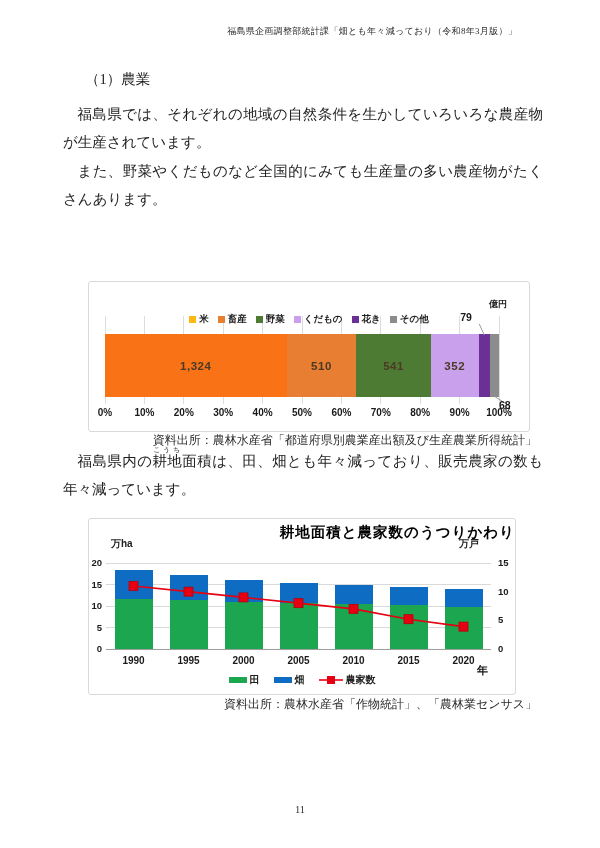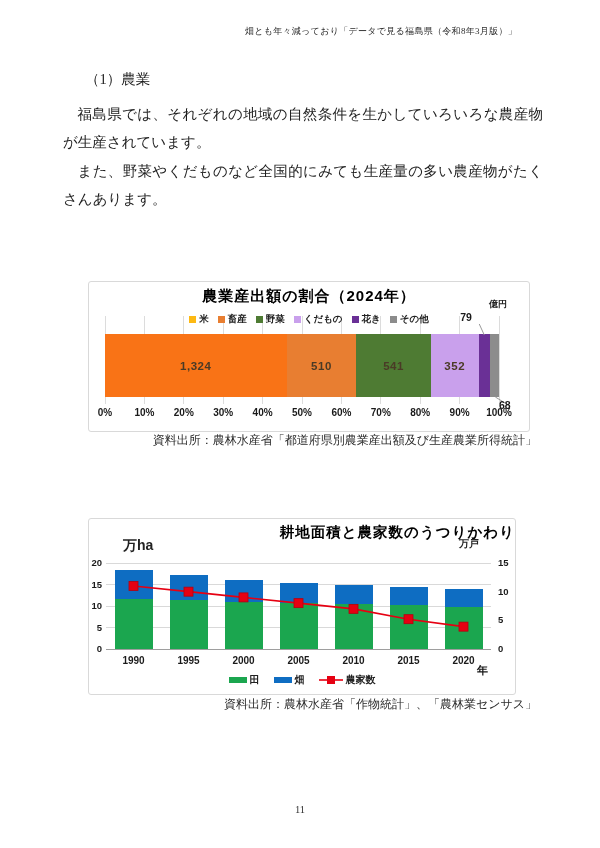--- a/index.html
+++ b/index.html
@@ -22,49 +22,48 @@
   .lg-item{display:flex;align-items:center;gap:3px;}
   .lg-sw{width:7px;height:7px;display:inline-block;}
   .c1grid{position:absolute;width:1px;background:#dcdcdc;z-index:0;}
   .c1bar{position:absolute;display:flex;z-index:1;}
   .c1seg{flex:0 0 auto;height:100%;position:relative;}
   .c1seglab{position:absolute;top:50%;left:50%;transform:translate(-50%,-50%);
             font-weight:bold;font-size:11.5px;color:#4a3a26;letter-spacing:.5px;white-space:nowrap;}
   .c1tick{position:absolute;width:40px;text-align:center;font-weight:bold;font-size:10px;color:#1a1a1a;}
   .c1call{position:absolute;font-weight:bold;font-size:10.5px;color:#1a1a1a;text-align:left;z-index:4;}
   .c2-title{position:absolute;top:4px;left:0;right:0;text-align:right;font-weight:bold;font-size:14.5px;color:#000;letter-spacing:1px;}
-  .c2-unitL{position:absolute;left:34px;top:18px;font-weight:bold;font-size:14px;color:#222;}
+  .c2-unitL{position:absolute;left:22px;top:18px;font-weight:bold;font-size:10px;color:#222;}
   .c2-unitR{position:absolute;right:36px;top:18px;font-weight:bold;font-size:10px;color:#222;}
   .c2-xunit{position:absolute;left:388px;top:144px;font-weight:bold;font-size:11px;color:#111;}
   .c2hgrid{position:absolute;height:1px;z-index:0;}
   .c2bar{position:absolute;z-index:1;}
   .c2yl{position:absolute;font-weight:bold;font-size:9.5px;color:#1a1a1a;}
   .c2year{position:absolute;text-align:center;font-weight:bold;font-size:10px;color:#1a1a1a;z-index:2;}
   .c2-legend{position:absolute;left:0;right:0;top:154px;display:flex;justify-content:center;gap:14px;
              align-items:center;font-size:10px;font-weight:bold;color:#222;z-index:2;}
   .source{position:absolute;right:63px;font-size:12px;color:#2b2b2b;}
   .s1{top:432px;}
   .s2{top:696px;}
   .pagenum{position:absolute;top:804px;left:0;right:0;text-align:center;font-size:10.5px;color:#333;}
   svg.overlay{position:absolute;left:0;top:0;pointer-events:none;z-index:3;}
 </style>
 </head>
 <body>
 
 <div class="page">
-  <div class="header">畑とも年々減っており「データで見る福島県（令和8年3月版）」</div>
+  <div class="header">福島県企画調整部統計課「畑とも年々減っており（令和8年3月版）」</div>
   <div class="sec-title">（1）農業</div>
 
   <div class="body1">
     <p class="para">福島県では、それぞれの地域の自然条件を生かしていろいろな農産物が生産されています。</p>
     <p class="para">また、野菜やくだものなど全国的にみても生産量の多い農産物がたくさんあります。</p>
   </div>
 
   <div id="chart1" class="chartbox c1">
-    <div class="c1-title">農業産出額の割合（2024年）</div>
     <div class="c1-unit">億円</div>
     <div id="c1-legend" class="c1-legend">
         <span class="lg-item">
           <span class="lg-sw" style="background: rgb(253, 185, 19);"></span>
           <span>米</span>
         </span>
         <span class="lg-item">
           <span class="lg-sw" style="background: rgb(232, 126, 49);"></span>
           <span>畜産</span>
         </span>
@@ -125,20 +124,23 @@
       </div>
       <svg class="overlay" width="440" height="149">
         <line x1="390.2627000695894" y1="42" x2="395.2627000695894" y2="53" stroke="#9a9a9a" stroke-width="1"></line>
         <line x1="406.33890048712595" y1="115" x2="416" y2="121" stroke="#9a9a9a" stroke-width="1"></line>
       </svg>
       <div class="c1call" style="left: 371.263px; top: 29px; width: 30px;">79</div>
       <div class="c1call" style="left: 410px; top: 117px; width: 16px;">68</div>
     </div>
   <div class="source s1">資料出所：農林水産省「都道府県別農業産出額及び生産農業所得統計」</div>
 
+  <div class="body2">
+    <p class="para"><span>福島県内の</span><ruby><span>耕地</span><rt>こうち</rt></ruby><span>面積は、田、畑とも年々減っており、販売農家の数も年々減っています。</span></p>
+  </div>
 
   <div id="chart2" class="chartbox c2">
     <div class="c2-title">耕地面積と農家数のうつりかわり</div>
     <div class="c2-unitL">万ha</div>
     <div class="c2-unitR">万戸</div>
     <div class="c2-xunit">年</div>
     <div id="c2-legend" class="c2-legend">
         <span class="lg-item">
           <span style="display: inline-block; width: 18px; height: 6px; background: rgb(27, 166, 79);"></span>
           <span>田</span>

